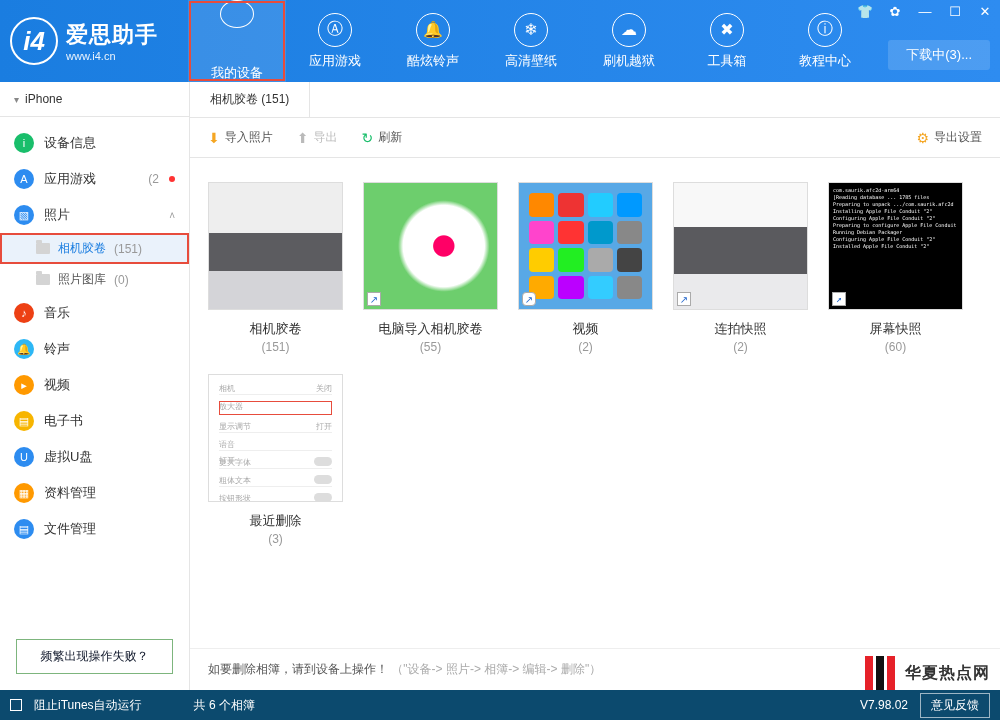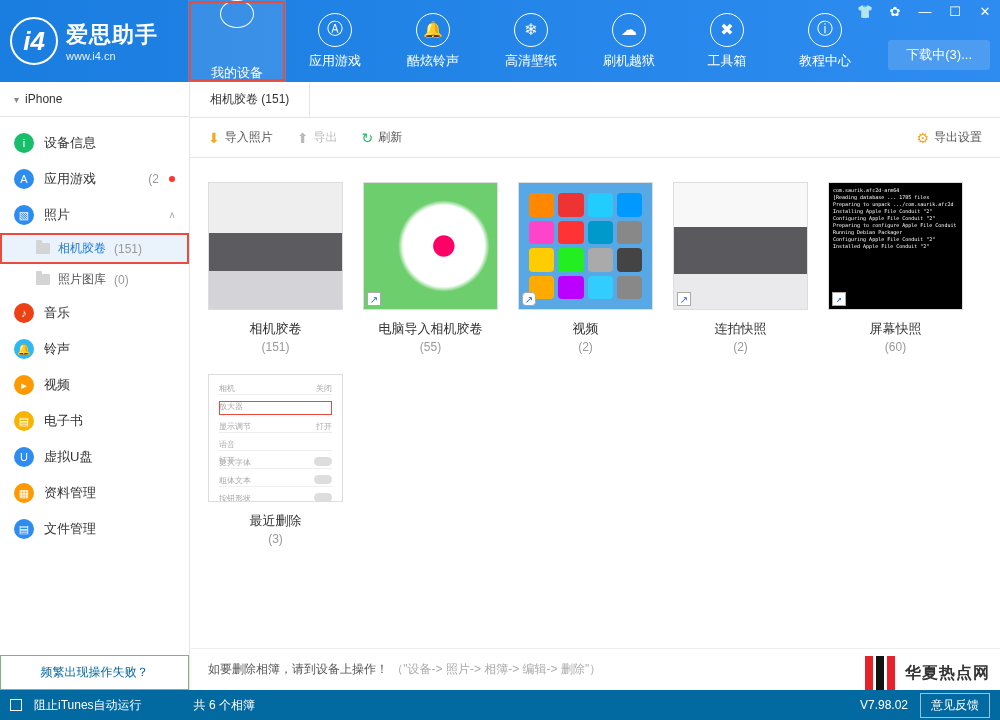--- a/index.html
+++ b/index.html
@@ -39,21 +39,21 @@
 .side-count { color: #999; font-size: 12px; }
 .side-dot { width: 6px; height: 6px; background: #f33; border-radius: 50%; }
 .side-expand { color: #999; font-size: 10px; }
 
 .side-subitem { padding: 7px 14px 7px 36px; display: flex; align-items: center; gap: 8px; cursor: pointer; font-size: 12px; color: #555; }
 .side-subitem.selected { background: #eaf2fb; color: #1a7de0; }
 .side-subitem.highlighted { outline: 2px solid #e74c3c; outline-offset: -2px; }
 .folder-icon { width: 14px; height: 11px; background: #d4d4d4; border-radius: 1px; position: relative; flex-shrink: 0; }
 .folder-icon::before { content: ''; position: absolute; top: -3px; left: 0; width: 6px; height: 3px; background: #d4d4d4; border-radius: 1px 1px 0 0; }
 
-.help-link { margin: 0; padding: 8px; text-align: center; border: 1px solid #7db57d; color: #0369a1; cursor: pointer; font-size: 12px; }
+.help-link { margin: 16px; padding: 8px; text-align: center; border: 1px solid #7db57d; color: #0f172a; cursor: pointer; font-size: 12px; }
 
 
 .content { flex: 1; display: flex; flex-direction: column; }
 .tab-bar { height: 36px; border-bottom: 1px solid #e5e5e5; display: flex; }
 .content-tab { padding: 15px 20px; display: flex; align-items: center; border-right: 1px solid #e5e5e5; font-size: 12px; background: #fff; }
 
 .toolbar { height: 40px; border-bottom: 1px solid #e5e5e5; display: flex; align-items: center; padding: 0 18px; gap: 24px; }
 .tool-btn { display: flex; align-items: center; gap: 5px; cursor: pointer; color: #555; font-size: 12px; }
 .tool-btn.disabled { opacity: 0.4; cursor: default; }
 .tool-icon { font-size: 14px; }
@@ -63,21 +63,21 @@
 .album { width: 135px; display: flex; flex-direction: column; align-items: center; cursor: pointer; }
 .thumb { width: 135px; height: 128px; border: 1px solid #ddd; position: relative; overflow: hidden; background: #f5f5f5; }
 .shortcut-badge { position: absolute; bottom: 3px; left: 3px; width: 14px; height: 14px; background: #fff; border: 1px solid #aaa; display: flex; align-items: center; justify-content: center; font-size: 10px; color: #2266cc; }
 .album-name { margin-top: 10px; font-size: 13px; color: #333; }
 .album-count { font-size: 12px; color: #999; margin-top: 2px; }
 
 .hint-bar { padding: 12px 18px; font-size: 12px; color: #555; border-top: 1px solid #eee; }
 .hint-path { color: #aaa; }
 
 
-.bottombar { height: 30px; background: #0369a1; color: #fff; display: flex; align-items: center; padding: 0 10px; font-size: 12px; gap: 12px; }
+.bottombar { height: 30px; background: #0c4a6e; color: #fff; display: flex; align-items: center; padding: 0 10px; font-size: 12px; gap: 12px; }
 .checkbox { width: 12px; height: 12px; border: 1px solid #fff; display: inline-block; }
 .bb-center { flex: 1; padding-left: 40px; }
 .feedback-btn { border: 1px solid rgba(255,255,255,0.6); padding: 3px 10px; cursor: pointer; }
 
 
 .watermark { position: absolute; bottom: 30px; right: 10px; display: flex; align-items: center; gap: 6px; pointer-events: none; }
 .wm-logo { width: 34px; height: 34px; position: relative; }
 .wm-bar { position: absolute; width: 8px; height: 100%; }
 .wm-text { font-size: 16px; font-weight: bold; color: #333; letter-spacing: 1px; }
 

